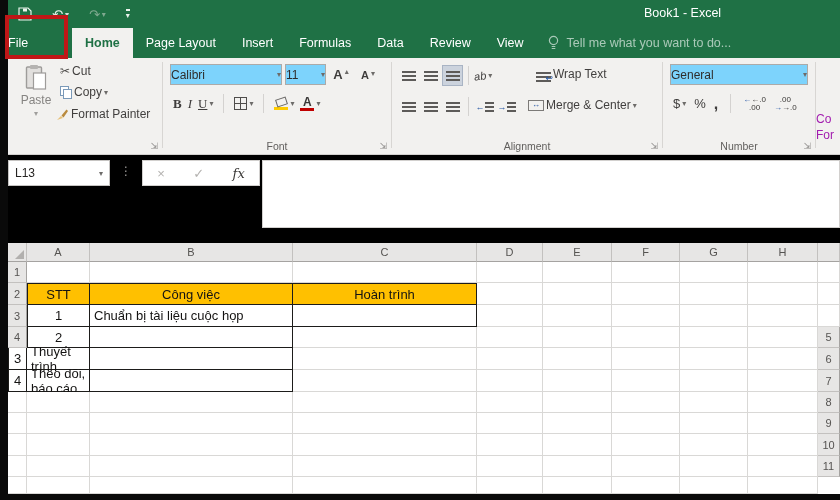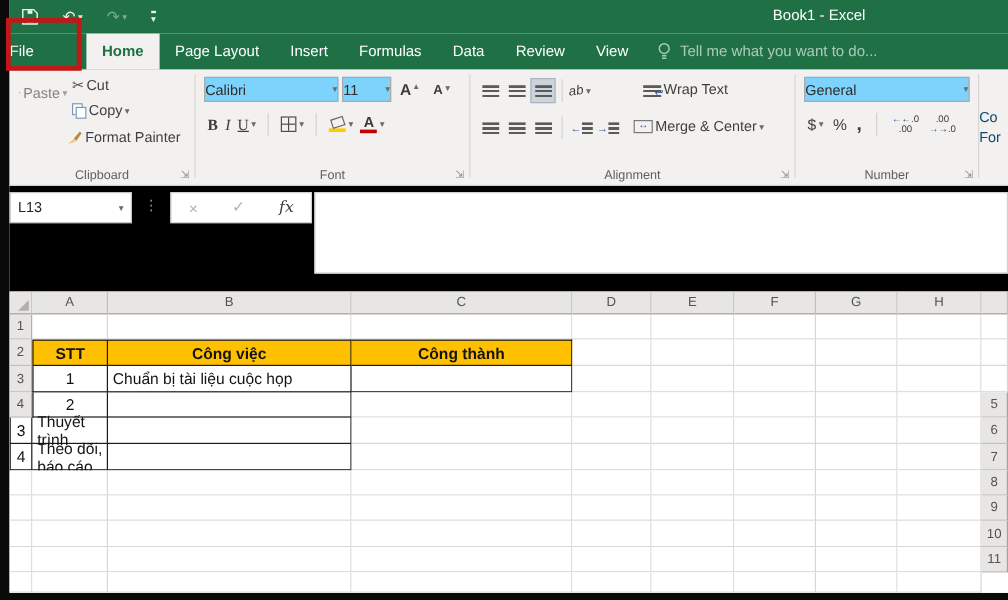--- a/index.html
+++ b/index.html
@@ -52,41 +52,41 @@
   .fill-ic .bar{width:14px;height:3px;background:#fecb00}
   .fc-ic{display:flex;flex-direction:column;align-items:center}
   .fc-ic .a{font-size:12px;font-weight:700;color:#393736;line-height:11px}
   .fc-ic .bar{width:14px;height:3px;background:#c00000}
   .dec2{display:flex;flex-direction:column;font-size:8px;line-height:8px;color:#3a3836;cursor:pointer;text-align:center}
   .blue{color:var(--blue)}
   .merge-ic{position:relative;width:16px;height:11px;border:1px solid #7c7a78;font-size:8px;color:var(--blue);display:flex;align-items:center;justify-content:center;line-height:0}
   .wrap-ic{position:relative;width:15px;height:11px}
   .wrap-ic .stripes{width:15px;height:11px}
   .wrap-ic em{position:absolute;right:-2px;bottom:-3px;font-style:normal;font-size:9px;color:var(--blue)}
-  .styles-cut{padding-top:32px;font-size:12px;color:#0c4a6e;line-height:16px;overflow:hidden;white-space:nowrap}
+  .styles-cut{padding-top:53px;font-size:12px;color:#a21caf;line-height:16px;overflow:hidden;white-space:nowrap}
 
   
   .frow{position:relative;height:88px;background:#000000}
   .namebox{position:absolute;left:0;top:5px;width:102px;height:26px;background:#fff;border:1px solid #c6c4c2;display:flex;align-items:center;justify-content:space-between;padding:0 6px;font-size:12px;color:#262422;cursor:pointer}
   .dots{position:absolute;left:112px;top:9px;color:#9c9a98;font-size:12px}
   .fxbox{position:absolute;left:134px;top:5px;width:118px;height:26px;background:#fff;border:1px solid #d2d0ce;display:flex;align-items:center;justify-content:space-around}
   .fxbox .gray{color:#b3b1af;font-size:13px;cursor:pointer}
   .fxbox .fx{font-size:13px;font-style:italic;font-family:"DejaVu Serif",serif;color:#3c3a38;cursor:pointer}
   .fbar{position:absolute;left:254px;top:5px;width:578px;height:68px;background:#fff;border:1px solid #d2d0ce;cursor:text}
 
   
   #sheet-grid{position:relative;width:832px;height:251px;display:grid;background:#fff;overflow:hidden}
   .hc{background:#e7e6e5;border-right:1px solid #c3c1bf;border-bottom:1px solid #a5a3a1;font-size:11px;color:#555351;display:flex;align-items:center;justify-content:center;cursor:pointer;position:relative}
   .rh{background:#e7e6e5;border-right:1px solid #a5a3a1;border-bottom:1px solid #c3c1bf;font-size:11px;color:#555351;display:flex;align-items:center;justify-content:center;cursor:pointer}
   .tri{position:absolute;right:2px;bottom:2px;width:0;height:0;border-left:9px solid transparent;border-bottom:9px solid #b2b0ae}
   .cell{background:#fff;border-right:1px solid #d9d8d6;border-bottom:1px solid #d9d8d6;cursor:cell}
   .tcell{border-right:1px solid #1d1c1a;border-bottom:1px solid #1d1c1a;font-size:13px;color:#141312;display:flex;align-items:center;cursor:cell}
   .tcell.pl{padding-left:4px}
   .tcell.ctr{justify-content:center}
-  .thead{background:var(--yellow);font-weight:700;justify-content:center}
+  .thead{background:var(--yellow);font-weight:400;justify-content:center}
   .bl{border-left:1px solid #1d1c1a}
   .bt{border-top:1px solid #1d1c1a}
 </style>
 </head>
 <body>
 
 <div class="stage">
   <div class="content">
 
     <div class="titlebar">
@@ -130,21 +130,21 @@
             <circle cx="6.5" cy="5.5" r="4.1" fill="none" stroke="rgba(255,255,255,.62)" stroke-width="1.2"></circle>
             <path d="M4.7 11.5h3.6M4.7 13.5h3.6" stroke="rgba(255,255,255,.62)" stroke-width="1.2"></path>
           </svg>
         <span>Tell me what you want to do...</span>
       </div>
     </div>
 
     <div class="ribbon">
 
       <div class="rgroup" style="width:154px">
-        <div class="rbtn" style="position:absolute;left:8px;top:6px;flex-direction:row;width:40px">
+        <div class="rbtn" style="position:absolute;left:8px;top:6px;flex-direction:column;width:40px">
           <svg width="22" height="27" viewBox="0 0 22 27">
               <rect x="1.5" y="3" width="15" height="21" rx="1" fill="#e2e0de" stroke="#9e9c9a" stroke-width="1.4"></rect>
               <rect x="5" y="1" width="8" height="4" rx="1" fill="#b5b3b1"></rect>
               <rect x="8.5" y="9" width="12" height="16" fill="#fff" stroke="#9e9c9a" stroke-width="1.2"></rect>
             </svg>
           <span class="rlabel" style="color:#868482">Paste</span>
           <span class="dd" style="color:#a09e9c">▾</span>
         </div>
         <div class="rbtn" style="position:absolute;left:52px;top:6px">
           <span style="font-size:12px;color:#4b4947">✂</span>
@@ -158,21 +158,20 @@
           <span class="rlabel">Copy</span>
           <span class="dd">▾</span>
         </div>
         <div class="rbtn" style="position:absolute;left:48px;top:49px">
           <svg width="13" height="13" viewBox="0 0 13 13">
               <path d="M1 12 L5 8 L7 10 Z" fill="#e8c27a"></path>
               <path d="M5.5 7.5 L10.5 1.5 L12 3 L7.5 9.5 Z" fill="#b98a3e"></path>
             </svg>
           <span class="rlabel">Format Painter</span>
         </div>
-        <div class="gfoot">Clipboard</div>
         <span class="launcher">⇲</span>
       </div>
       <div class="rsep"></div>
 
       <div class="rgroup" style="width:228px">
         <div style="position:absolute;left:7px;top:6px;display:flex;gap:3px;align-items:center">
           <div class="combo" style="width:112px">
             <span>Calibri</span>
             <span class="dd">▾</span>
           </div>
@@ -341,21 +340,21 @@
         <div class="cell"></div>
         <div class="cell"></div>
         <div class="cell"></div>
         <div class="cell"></div>
         <div class="cell"></div>
         <div class="cell"></div>
         <div class="cell"></div>
         <div class="rh">2</div>
         <div class="tcell thead bl bt">STT</div>
         <div class="tcell thead bt">Công việc</div>
-        <div class="tcell thead bt">Công thành</div>
+        <div class="tcell thead bt">Hoàn trình</div>
         <div class="cell"></div>
         <div class="cell"></div>
         <div class="cell"></div>
         <div class="cell"></div>
         <div class="cell"></div>
         <div class="cell"></div>
         <div class="rh">3</div>
         <div class="tcell bl ctr">1</div>
         <div class="tcell pl">Chuẩn bị tài liệu cuộc họp</div>
         <div class="tcell"></div>

